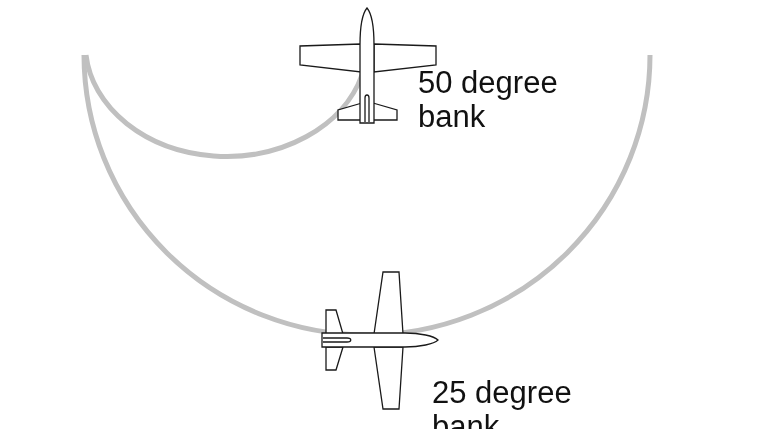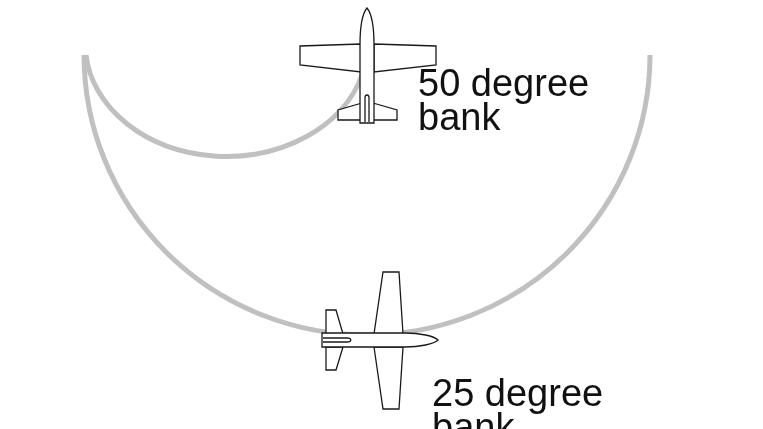--- a/index.html
+++ b/index.html
@@ -1,18 +1,18 @@
 <!DOCTYPE html>
 <html><head>
 <meta charset="utf-8">
 <style>
   html, body { margin:0; padding:0; background:#ffffff; }
   #stage { position:relative; width:763px; height:429px; overflow:hidden; background:#ffffff; }
   svg { position:absolute; left:0; top:0; }
-  .label { position:absolute; font-family:"Liberation Sans", sans-serif; font-size:38px; line-height:34px; color:#111111; white-space:nowrap; }
+  .label { position:absolute; font-family:"Liberation Sans", sans-serif; font-size:31px; line-height:34px; color:#111111; white-space:nowrap; }
   .label span { display:block; }
 </style>
 </head>
 <body>
 
 <div id="stage">
   <svg width="763" height="429" viewBox="0 0 763 429">
 
     <path d="M 84 55 A 283 280 0 0 0 650 55" fill="none" stroke="#c0c0c0" stroke-width="5"></path>
 

